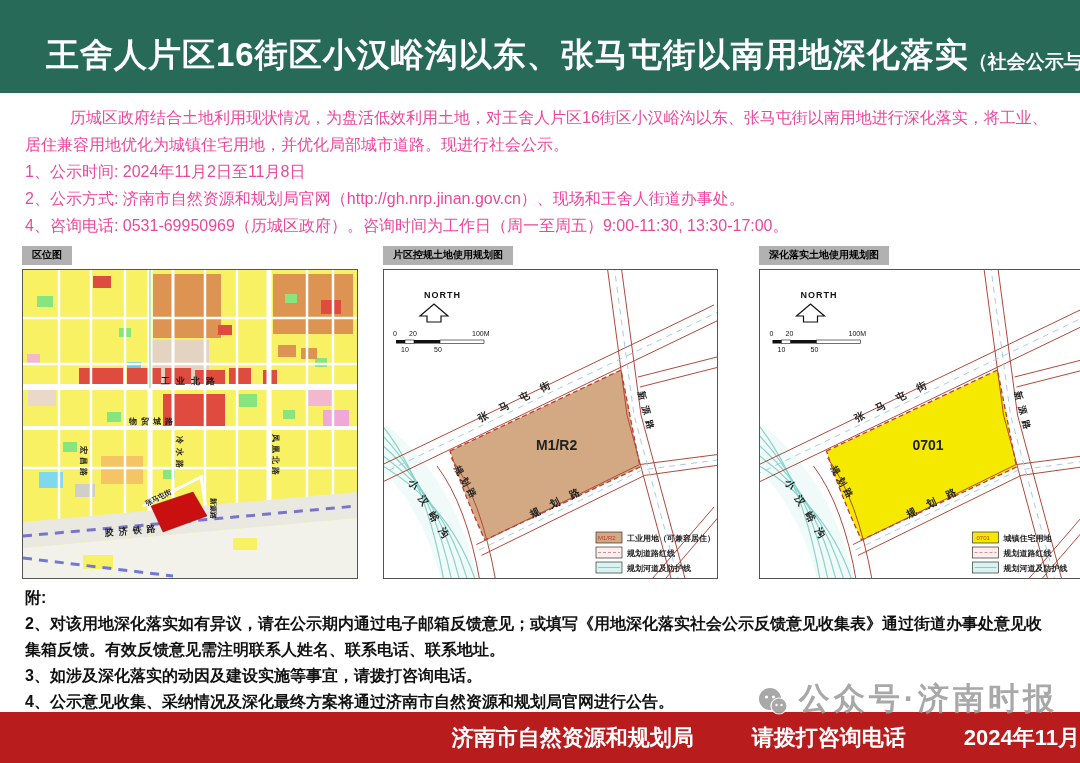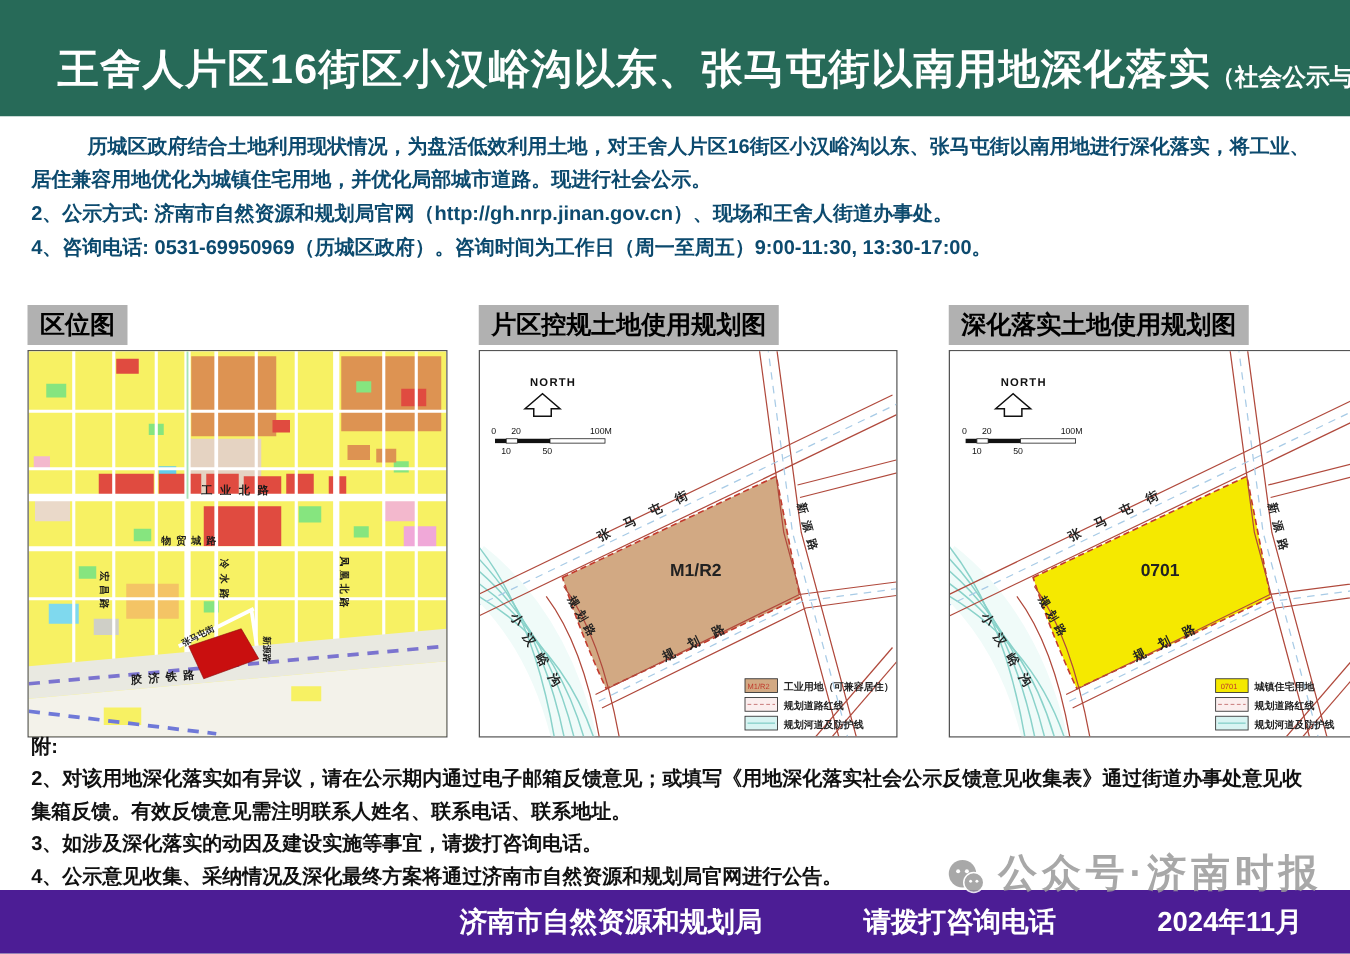--- a/index.html
+++ b/index.html
@@ -6,55 +6,56 @@
   .page{position:relative;width:1080px;height:763px;background:#ffffff;overflow:hidden;
         font-family:"Liberation Sans","DejaVu Sans",sans-serif;color:#111;}
   
   .header{position:absolute;left:0;top:0;width:1080px;height:93px;background:#276a58;
           display:flex;align-items:center;}
   .header-title{color:#fff;font-weight:bold;font-size:33px;letter-spacing:1px;
                 padding-left:12px;padding-top:18px;white-space:nowrap;margin-left:34px;}
   .header-sub{color:#fff;font-weight:bold;font-size:19px;padding-top:30px;white-space:nowrap;}
   
   .intro{position:absolute;left:0;top:104px;width:1080px;padding:0 25px;box-sizing:border-box;
-         font-size:16px;line-height:27px;font-weight:bold;color:#0c4a6e;}
+         font-size:16px;line-height:27px;font-weight:normal;color:#ec4899;}
   .intro-par{text-indent:45px;}
   .intro-item{white-space:nowrap;}
   
   .panel{position:absolute;top:244px;}
   .panel-title{display:inline-block;background:#b1b1b1;color:#000;font-weight:bold;
-               font-size:20px;padding:2px 10px 3px 10px;margin-bottom:4px;}
+               font-size:10px;padding:2px 10px 3px 10px;margin-bottom:4px;}
   .map-box{border:1px solid #555;background:#fff;}
   .p1{left:22px;} .p2{left:383px;} .p3{left:737px;padding-left:22px;}
   svg text{font-family:"Liberation Sans","DejaVu Sans",sans-serif;}
   
   .notes{position:absolute;left:0;top:585px;width:1080px;padding:0 25px;box-sizing:border-box;
          font-size:16px;line-height:26px;font-weight:bold;}
   
-  .footer{position:absolute;left:0;top:712px;width:1080px;height:51px;background:#4c1d95;
-          display:flex;align-items:center;justify-content:flex-end;gap:81px;
-          padding-right:38px;box-sizing:border-box;}
+  .footer{position:absolute;left:0;top:712px;width:1080px;height:51px;background:#b91c1c;
+          display:flex;align-items:center;justify-content:flex-end;gap:58px;
+          box-sizing:border-box;}
   .footer span{color:#fff;font-weight:bold;font-size:22px;white-space:nowrap;}
   
   .watermark{position:absolute;right:22px;top:678px;display:flex;align-items:flex-end;gap:8px;
              color:#9a9a9a;opacity:.85;font-size:31px;font-weight:bold;letter-spacing:4px;
              z-index:5;pointer-events:none;}
 </style>
 </head>
 <body>
 
 <div class="page">
 
   <div class="header">
     <span class="header-title">王舍人片区16街区小汉峪沟以东、张马屯街以南用地深化落实</span>
     <span class="header-sub">（社会公示与征求意见）</span>
   </div>
 
   <div class="intro">
     <div class="intro-par">历城区政府结合土地利用现状情况，为盘活低效利用土地，对王舍人片区16街区小汉峪沟以东、张马屯街以南用地进行深化落实，将工业、居住兼容用地优化为城镇住宅用地，并优化局部城市道路。现进行社会公示。</div>
+    <div class="intro-item">1、公示时间: 2024年11月2日至11月8日</div>
     <div class="intro-item">2、公示方式: 济南市自然资源和规划局官网（http://gh.nrp.jinan.gov.cn）、现场和王舍人街道办事处。</div>
     <div class="intro-item">4、咨询电话: 0531-69950969（历城区政府）。咨询时间为工作日（周一至周五）9:00-11:30, 13:30-17:00。</div>
   </div>
 
   <div class="panel p1">
     <div class="panel-title">区位图</div><br>
     <svg class="map-box" width="334" height="308" viewBox="0 0 334 308">
       <rect x="0" y="0" width="334" height="308" fill="#f7f163"></rect>
 
       <rect x="130" y="4" width="68" height="64" fill="#dd9352"></rect>

